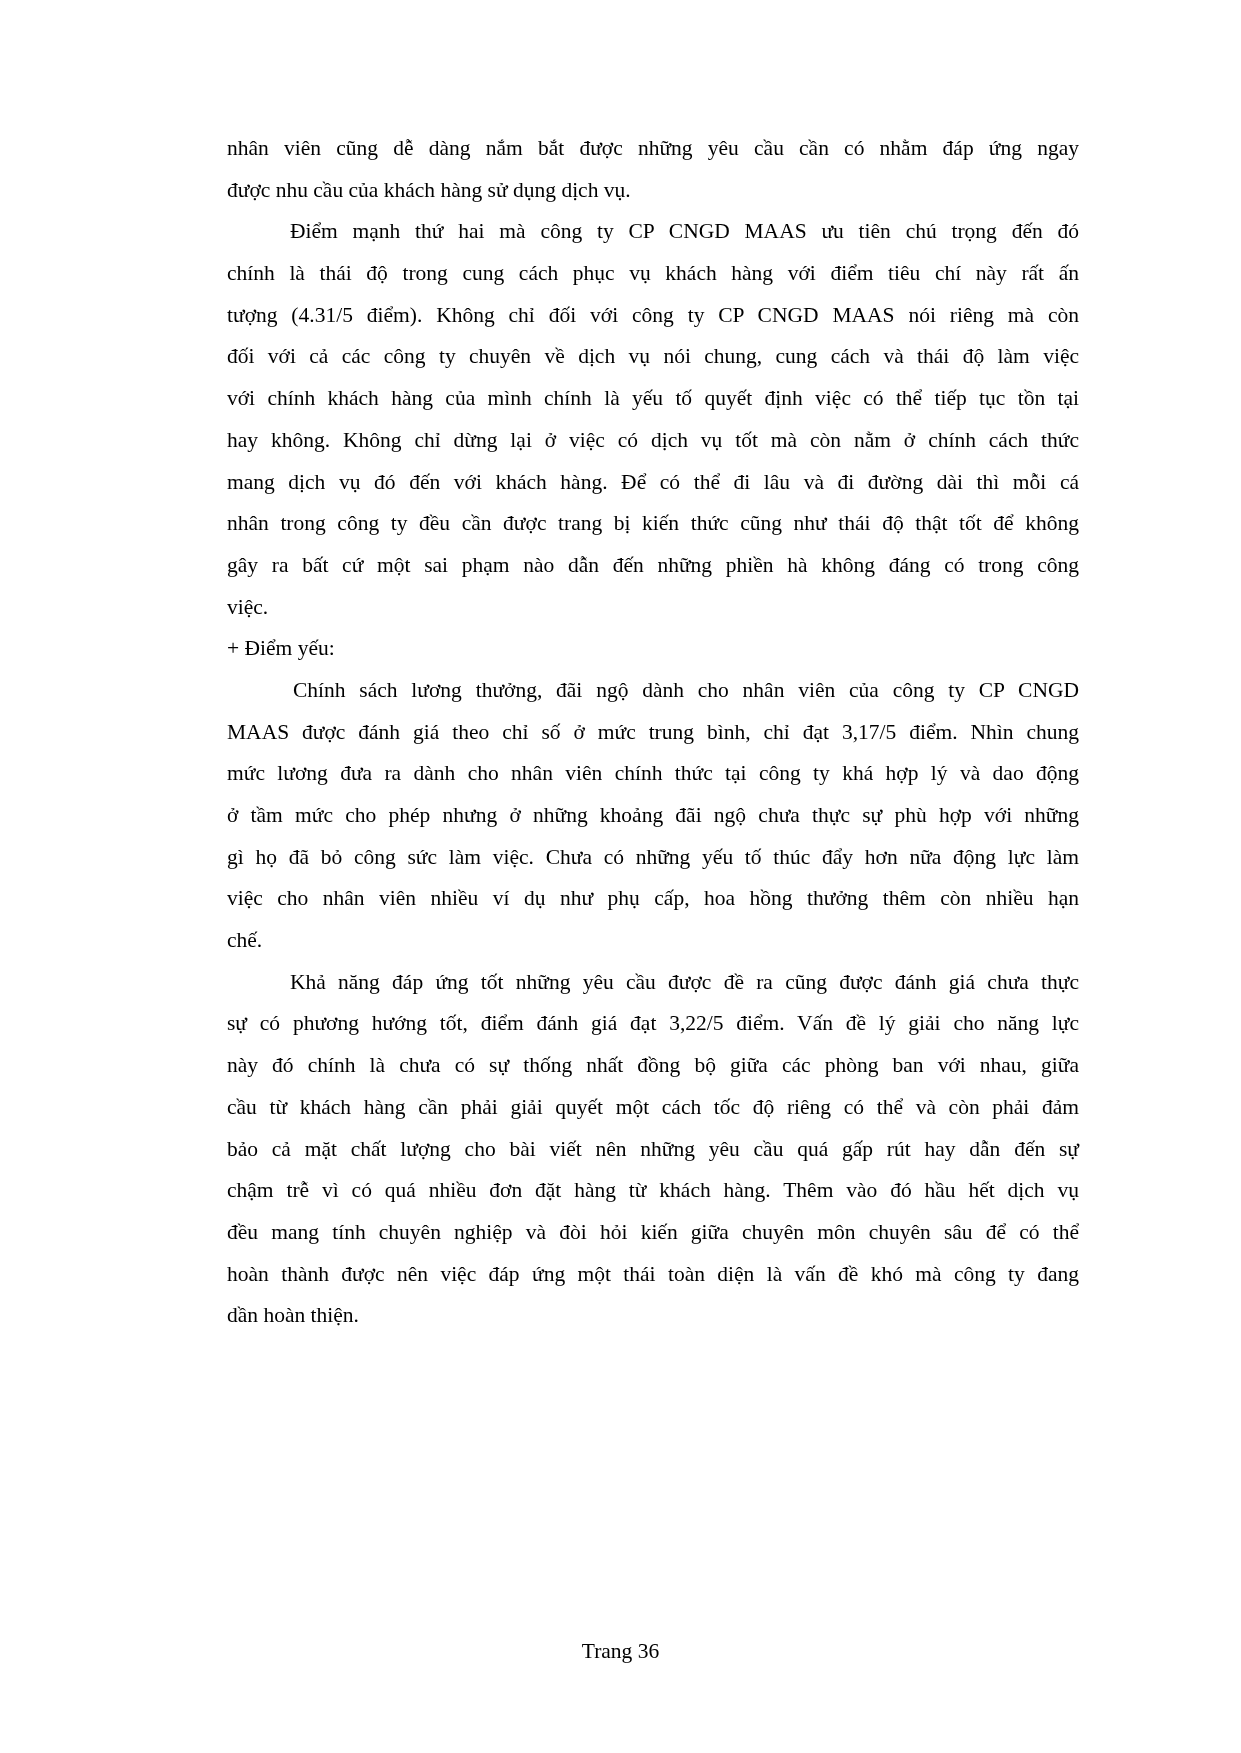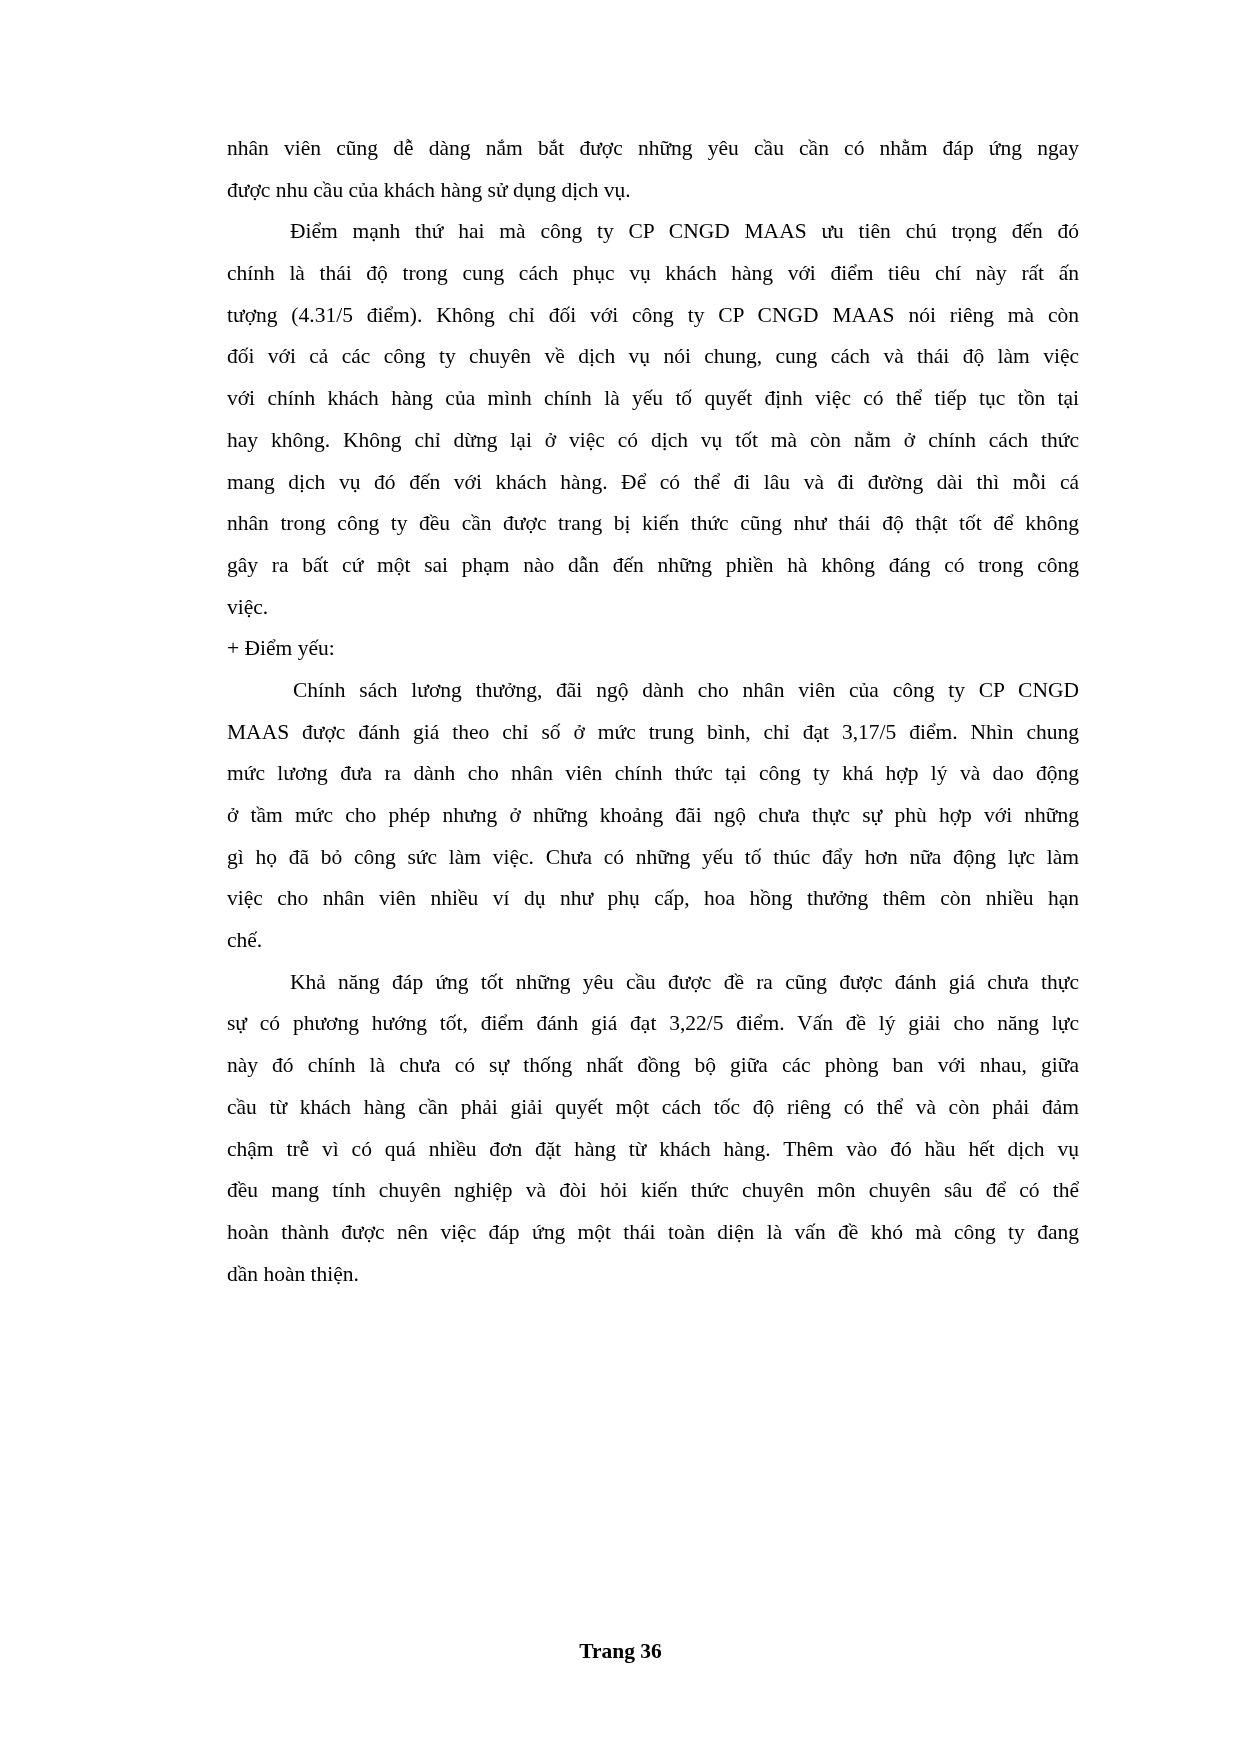--- a/index.html
+++ b/index.html
@@ -41,21 +41,20 @@
       padding-left: 66px;
     }
     .footer {
       position: absolute;
       left: 0;
       width: 1241px;
       top: 1636px;
       text-align: center;
       font-size: 21.5px;
       line-height: 30px;
-      font-weight: bold;
     }
   </style>
 </head>
 <body>
 
 <div class="page">
 
   <div>
     <div class="line">nhân viên cũng dễ dàng nắm bắt được những yêu cầu cần có nhằm đáp ứng ngay</div>
     <div class="line last">được nhu cầu của khách hàng sử dụng dịch vụ.</div>
@@ -86,21 +85,22 @@
     <div class="line">gì họ đã bỏ công sức làm việc. Chưa có những yếu tố thúc đẩy hơn nữa động lực làm</div>
     <div class="line">việc cho nhân viên nhiều ví dụ như phụ cấp, hoa hồng thưởng thêm còn nhiều hạn</div>
     <div class="line last">chế.</div>
   </div>
 
   <div>
     <div class="line indent">Khả năng đáp ứng tốt những yêu cầu được đề ra cũng được đánh giá chưa thực</div>
     <div class="line">sự có phương hướng tốt, điểm đánh giá đạt 3,22/5 điểm. Vấn đề lý giải cho năng lực</div>
     <div class="line">này đó chính là chưa có sự thống nhất đồng bộ giữa các phòng ban với nhau, giữa</div>
     <div class="line">cầu từ khách hàng cần phải giải quyết một cách tốc độ riêng có thể và còn phải đảm</div>
+    <div class="line">bảo cả mặt chất lượng cho bài viết nên những yêu cầu quá gấp rút hay dẫn đến sự</div>
     <div class="line">chậm trễ vì có quá nhiều đơn đặt hàng từ khách hàng. Thêm vào đó hầu hết dịch vụ</div>
-    <div class="line">đều mang tính chuyên nghiệp và đòi hỏi kiến thức chuyên môn chuyên sâu để có thể</div>
+    <div class="line">đều mang tính chuyên nghiệp và đòi hỏi kiến giữa chuyên môn chuyên sâu để có thể</div>
     <div class="line">hoàn thành được nên việc đáp ứng một thái toàn diện là vấn đề khó mà công ty đang</div>
     <div class="line last">dần hoàn thiện.</div>
   </div>
 
 </div>
 
 <div class="footer">Trang 36</div>
 
 </body></html>

